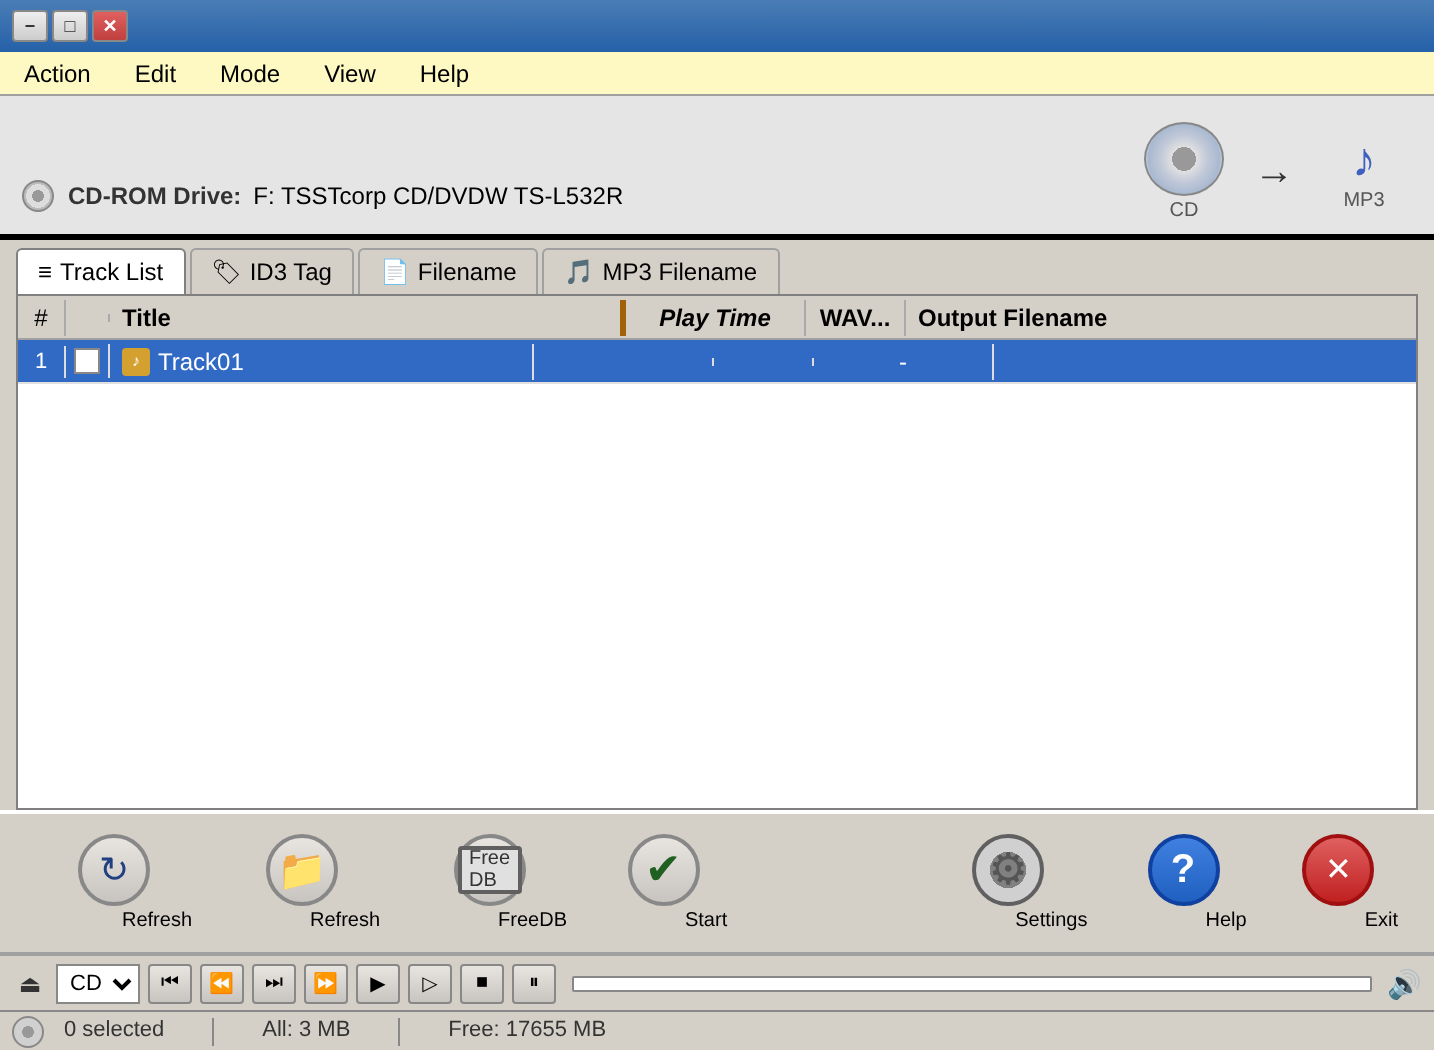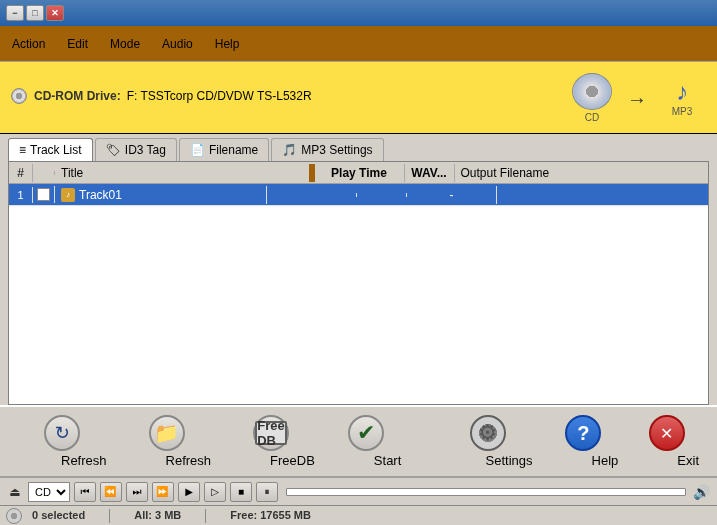--- a/index.html
+++ b/index.html
@@ -38,44 +38,44 @@
       display: flex; align-items: center; justify-content: center;
       cursor: pointer;
       font-weight: bold;
     }
     .win-btn.minimize { background: linear-gradient(to bottom, #eee, #ccc); color: #333; }
     .win-btn.maximize { background: linear-gradient(to bottom, #eee, #ccc); color: #333; }
     .win-btn.close { background: linear-gradient(to bottom, #e06060, #c04040); color: white; }
 
     
     #menu-bar {
-      background: #a16207;
+      background: #fef9c3;
       padding: 2px 6px;
       display: flex;
       gap: 10px;
-      height: 36px;
+      height: 22px;
       align-items: center;
       border-bottom: 1px solid #a0a0a0;
       flex-shrink: 0;
     }
     .menu-item {
       padding: 2px 6px;
       cursor: pointer;
       font-size: 12px;
     }
 
     
     #info-panel {
-      background: #fde047;
+      background: #e5e5e5;
       padding: 6px 10px;
       display: flex;
-      align-items: center;
+      align-items: flex-end;
       height: 72px;
       flex-shrink: 0;
-      border-bottom: 1px solid #000000;
+      border-bottom: 3px solid #000000;
     }
     .info-left { flex: 1; }
     .info-row { display: flex; align-items: center; margin-bottom: 4px; }
     .info-icon {
       width: 18px; height: 18px;
       margin-right: 6px;
       display: flex; align-items: center; justify-content: center;
     }
     .cd-icon-small {
       width: 16px; height: 16px;
@@ -173,25 +173,25 @@
     .table-header {
       background: #d4d0c8;
       border-bottom: 1px solid #a0a0a0;
       display: flex;
       align-items: center;
       height: 22px;
       flex-shrink: 0;
     }
     .col-num { width: 24px; text-align: center; border-right: 1px solid #aaa; padding: 2px 4px; }
     .col-check { width: 22px; border-right: 1px solid #aaa; padding: 2px 4px; }
-    .col-title { flex: 2; border-right: 6px solid #a16207; padding: 2px 6px; font-weight: normal; }
-    .col-playtime { width: 90px; border-right: 1px solid #aaa; padding: 2px 6px; font-weight: bold; text-align: center; }
+    .col-title { flex: 2; border-right: 3px solid #a16207; padding: 2px 6px; font-weight: bold; }
+    .col-playtime { width: 90px; border-right: 1px solid #aaa; padding: 2px 6px; font-weight: bold; text-align: center; font-style: italic; }
     .col-wav { width: 50px; border-right: 1px solid #aaa; padding: 2px 4px; font-weight: bold; text-align: center; }
     .col-status { width: 90px; border-right: 1px solid #aaa; padding: 2px 6px; font-weight: bold; text-align: center; }
-    .col-output { flex: 2; padding: 2px 6px; font-weight: normal; }
+    .col-output { flex: 2; padding: 2px 6px; font-weight: bold; }
 
     .table-body { flex: 1; overflow-y: auto; }
     .table-row {
       display: flex;
       align-items: center;
       height: 22px;
       border-bottom: 1px solid #e0e0e0;
     }
     .table-row.selected {
       background: #316ac5;
@@ -236,21 +236,21 @@
       cursor: pointer;
       padding: 4px 8px;
       border-radius: 3px;
       min-width: 54px;
     }
     .toolbar-icon {
       width: 36px; height: 36px;
       display: flex; align-items: center; justify-content: center;
       margin-bottom: 2px;
     }
-    .toolbar-label { font-size: 13px; color: #000; margin-left: 43px; }
+    .toolbar-label { font-size: 10px; color: #000; margin-left: 43px; }
     .toolbar-spacer { flex: 1; }
 
     
     .btn-circle {
       width: 36px; height: 36px;
       border-radius: 50%;
       border: 2px solid #888;
       display: flex; align-items: center; justify-content: center;
       background: linear-gradient(to bottom, #e8e4e0, #c8c4c0);
     }
@@ -258,21 +258,21 @@
     
     .refresh-arrows { font-size: 18px; color: #204080; }
     
     .output-folder { font-size: 20px; color: #f0a000; }
     
     .freedb-box {
       width: 32px; height: 24px;
       background: #e0e0e0;
       border: 2px solid #606060;
       display: flex; align-items: center; justify-content: center;
-      font-size: 13px; font-weight: bold; color: #333;
+      font-size: 10px; font-weight: normal; color: #333;
       border-radius: 2px;
     }
     
     .start-check { font-size: 22px; color: #206020; }
     
     .settings-circle {
       width: 36px; height: 36px;
       border-radius: 50%;
       background: radial-gradient(circle, #808080 40%, #d0d0d0 40%);
       border: 2px solid #606060;
@@ -353,39 +353,39 @@
       flex-shrink: 0;
     }
     .status-icon-cd {
       width: 16px; height: 16px;
       border-radius: 50%;
       background: radial-gradient(circle at center, #999 3px, #d0d0d0 3px);
       border: 1px solid #888;
       flex-shrink: 0;
     }
     .status-text { font-size: 11px; color: #333; flex: 1; }
-    .status-right { display: flex; gap: 20px; font-size: 11px; color: #333; font-weight: bold; }
+    .status-right { display: flex; gap: 20px; font-size: 11px; color: #333; }
     .status-sep { width: 1px; background: #888; height: 14px; margin: 0 4px; }
   </style>
 </head>
 <body>
 
 <div id="title-bar">
   <div class="win-buttons">
     <div class="win-btn minimize">−</div>
     <div class="win-btn maximize">□</div>
     <div class="win-btn close">✕</div>
   </div>
 </div>
 
 <div id="menu-bar">
   <span class="menu-item">Action</span>
   <span class="menu-item">Edit</span>
   <span class="menu-item">Mode</span>
-  <span class="menu-item">Audio</span>
+  <span class="menu-item">View</span>
   <span class="menu-item">Help</span>
 </div>
 
 <div id="info-panel">
   <div class="info-left">
     <div class="info-row">
       <div class="info-icon">
         <div class="cd-icon-small"></div>
       </div>
       <span class="info-label">CD-ROM Drive:</span>
@@ -414,21 +414,21 @@
     <div class="tab">
       <span class="tab-icon">🏷</span>
       <span>ID3 Tag</span>
     </div>
     <div class="tab">
       <span class="tab-icon">📄</span>
       <span>Filename</span>
     </div>
     <div class="tab">
       <span class="tab-icon">🎵</span>
-      <span>MP3 Settings</span>
+      <span>MP3 Filename</span>
     </div>
   </div>
 </div>
 
 <div id="track-table-container">
   <div class="table-header">
     <div class="col-num">#</div>
     <div class="col-check"></div>
     <div class="col-title">Title</div>
     <div class="col-playtime">Play Time</div>

